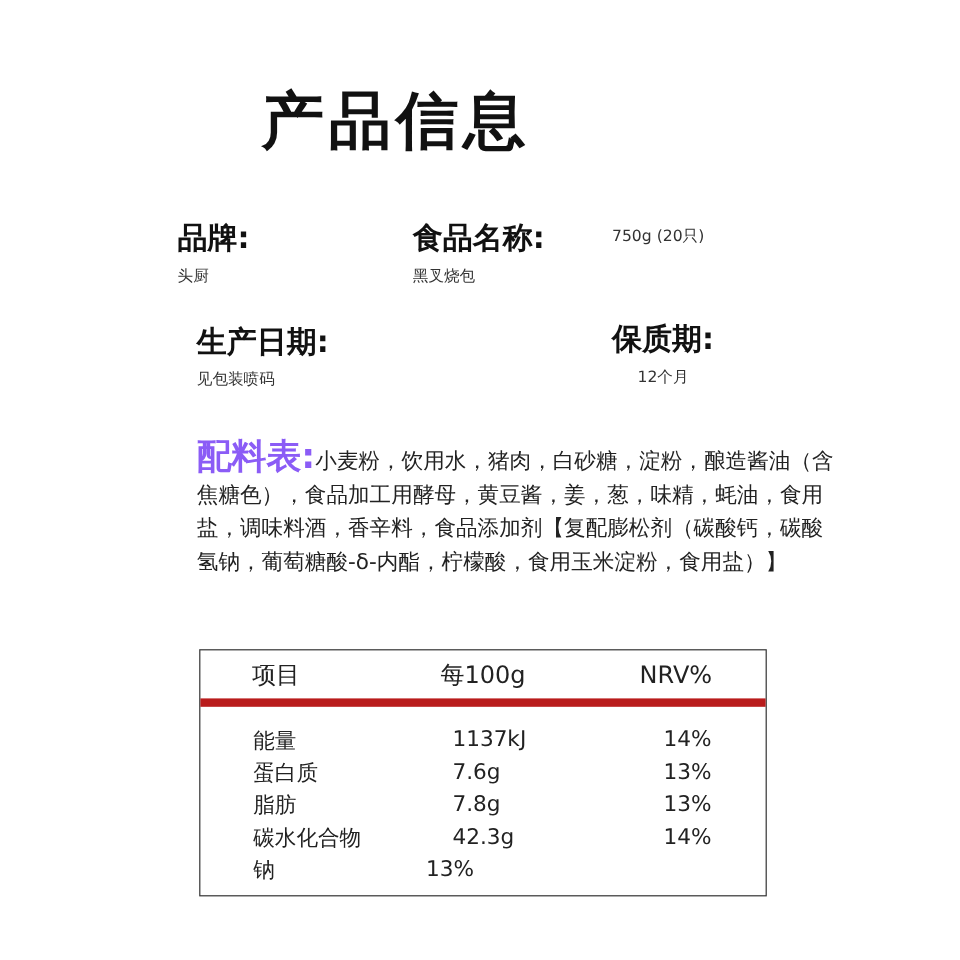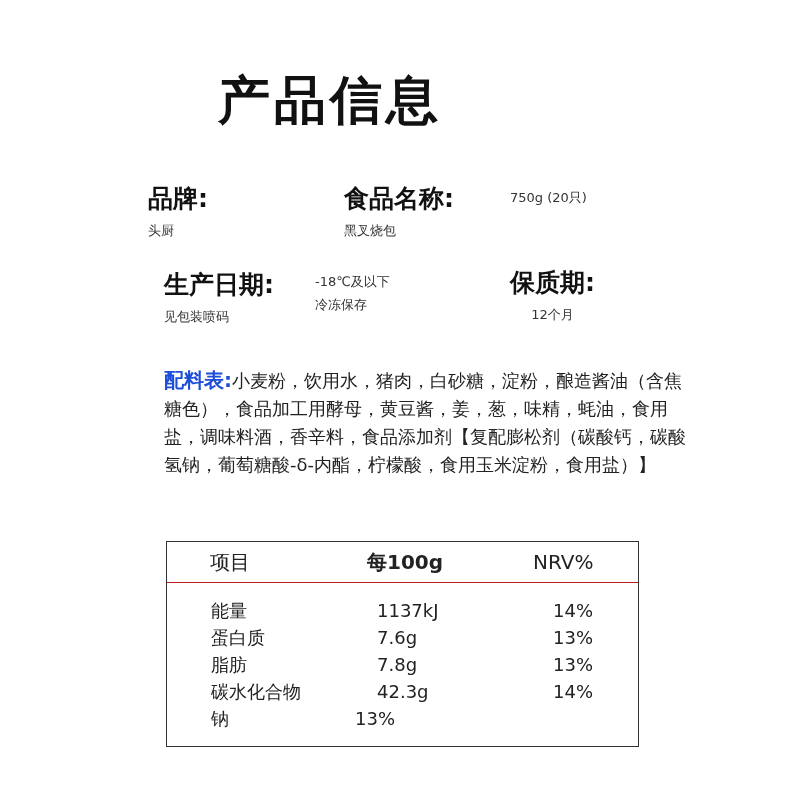--- a/index.html
+++ b/index.html
@@ -2,31 +2,31 @@
 <html><head>
 <meta charset="utf-8">
 <style>
   html, body { margin:0; padding:0; }
   body { width:800px; height:800px; background:#fff; color:#1a1a1a; font-family:"DejaVu Sans", sans-serif; position:relative; overflow:hidden; }
   .title { position:absolute; top:66px; left:0; width:660px; text-align:center; font-size:52px; font-weight:bold; letter-spacing:4px; color:#111; }
   .info-block { position:absolute; }
   .info-label { font-size:25px; font-weight:bold; color:#111; white-space:nowrap; }
   .info-value { font-size:13px; color:#333; line-height:23px; margin-top:4px; white-space:pre-line; }
   .ingredients { position:absolute; left:164px; top:366px; width:535px; font-size:18px; line-height:28px; color:#222; }
-  .ingredients .ing-label { font-size:20px; font-weight:bold; color:#1d4ed8; }
+  .ingredients .ing-label { font-size:29px; font-weight:bold; color:#8b5cf6; }
   .nutrition { position:absolute; left:166px; top:541px; width:471px; height:204px; border:1px solid #333; }
-  .nut-head { display:flex; height:40px; align-items:center; border-bottom:1px solid #b91c1c; font-size:20px; color:#222; }
+  .nut-head { display:flex; height:40px; align-items:center; border-bottom:7px solid #b91c1c; font-size:20px; color:#222; }
   .nut-head span { display:block; }
   .nut-rows { padding-top:14px; }
   .nut-row { display:flex; height:27px; align-items:center; font-size:18px; color:#222; }
   .c1 { width:168px; padding-left:44px; box-sizing:border-box; }
   .c2 { width:198px; padding-left:42px; box-sizing:border-box; }
   .c3 { padding-left:20px; }
   .nut-head .c1 { padding-left:43px; width:168px; }
-  .nut-head .c2 { padding-left:32px; width:198px;font-weight:bold; }
+  .nut-head .c2 { padding-left:32px; width:198px; }
   .nut-head .c3 { padding-left:0px;text-align:right; }
 </style>
 </head>
 <body>
 
 <div class="title">产品信息</div>
 
 <div class="info-block" style="left:148px; top:182px;">
   <div class="info-label">品牌:</div>
   <div class="info-value">头厨</div>
@@ -36,22 +36,20 @@
   <div class="info-value">黑叉烧包</div>
 </div>
 <div class="info-block" style="left:510px; top:182px;">
   <div class="info-value">750g (20只)</div>
 </div>
 <div class="info-block" style="left:164px; top:268px;">
   <div class="info-label">生产日期:</div>
   <div class="info-value">见包装喷码</div>
 </div>
 <div class="info-block" style="left:315px; top:266px;">
-  <div class="info-value">-18℃及以下
-冷冻保存</div>
 </div>
 <div class="info-block" style="left:510px; top:266px;text-align:center;">
   <div class="info-label">保质期:</div>
   <div class="info-value">12个月</div>
 </div>
 
 <div class="ingredients">
   <span class="ing-label">配料表:</span><span>小麦粉，饮用水，猪肉，白砂糖，淀粉，酿造酱油（含焦糖色），食品加工用酵母，黄豆酱，姜，葱，味精，蚝油，食用盐，调味料酒，香辛料，食品添加剂【复配膨松剂（碳酸钙，碳酸氢钠，葡萄糖酸-δ-内酯，柠檬酸，食用玉米淀粉，食用盐）】</span>
 </div>
 

